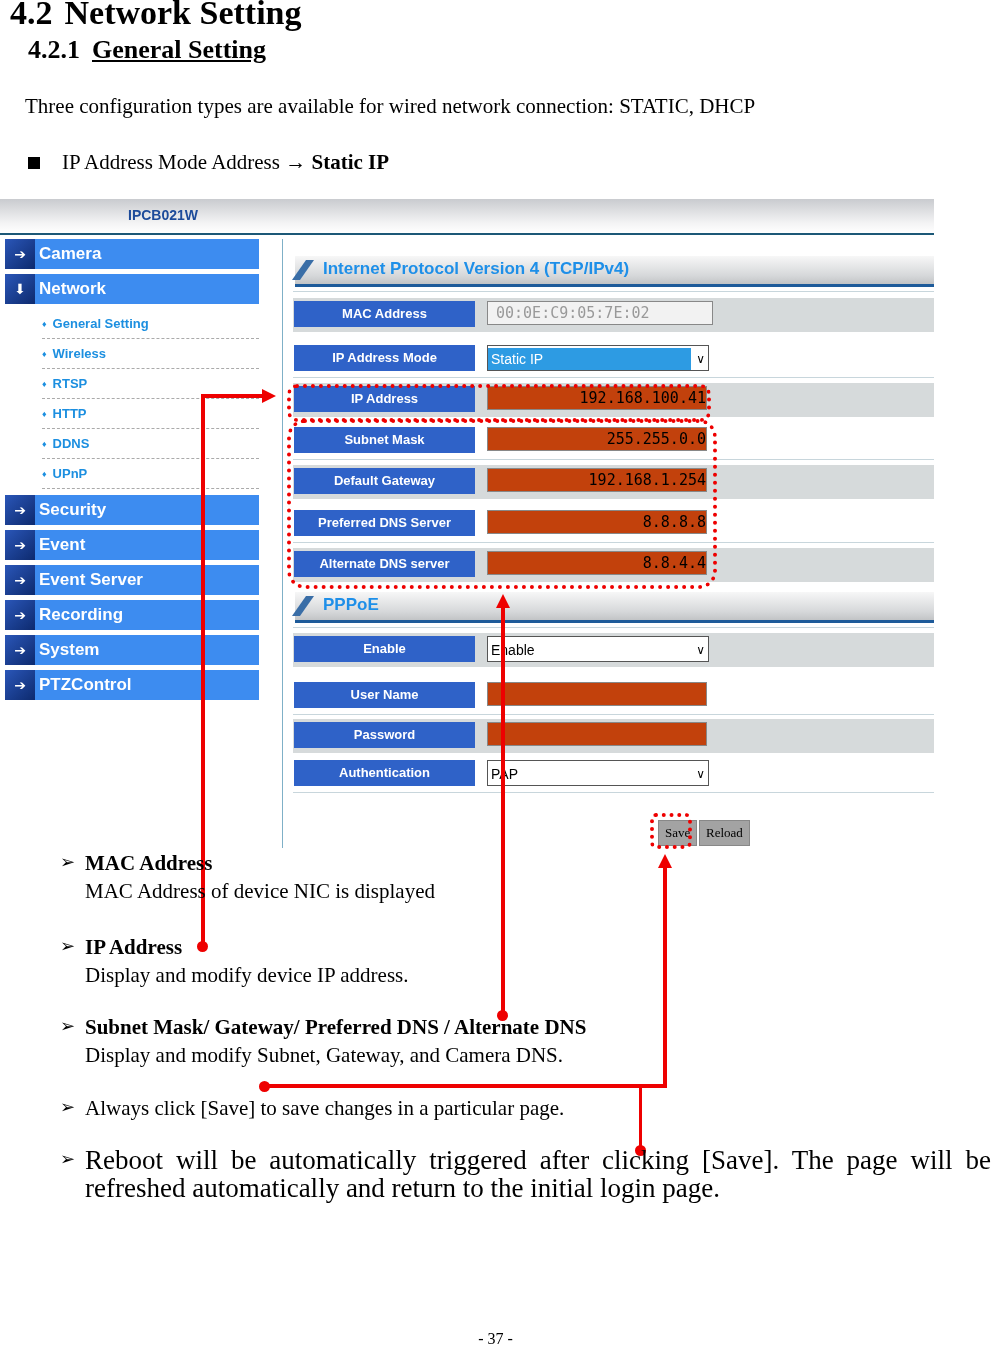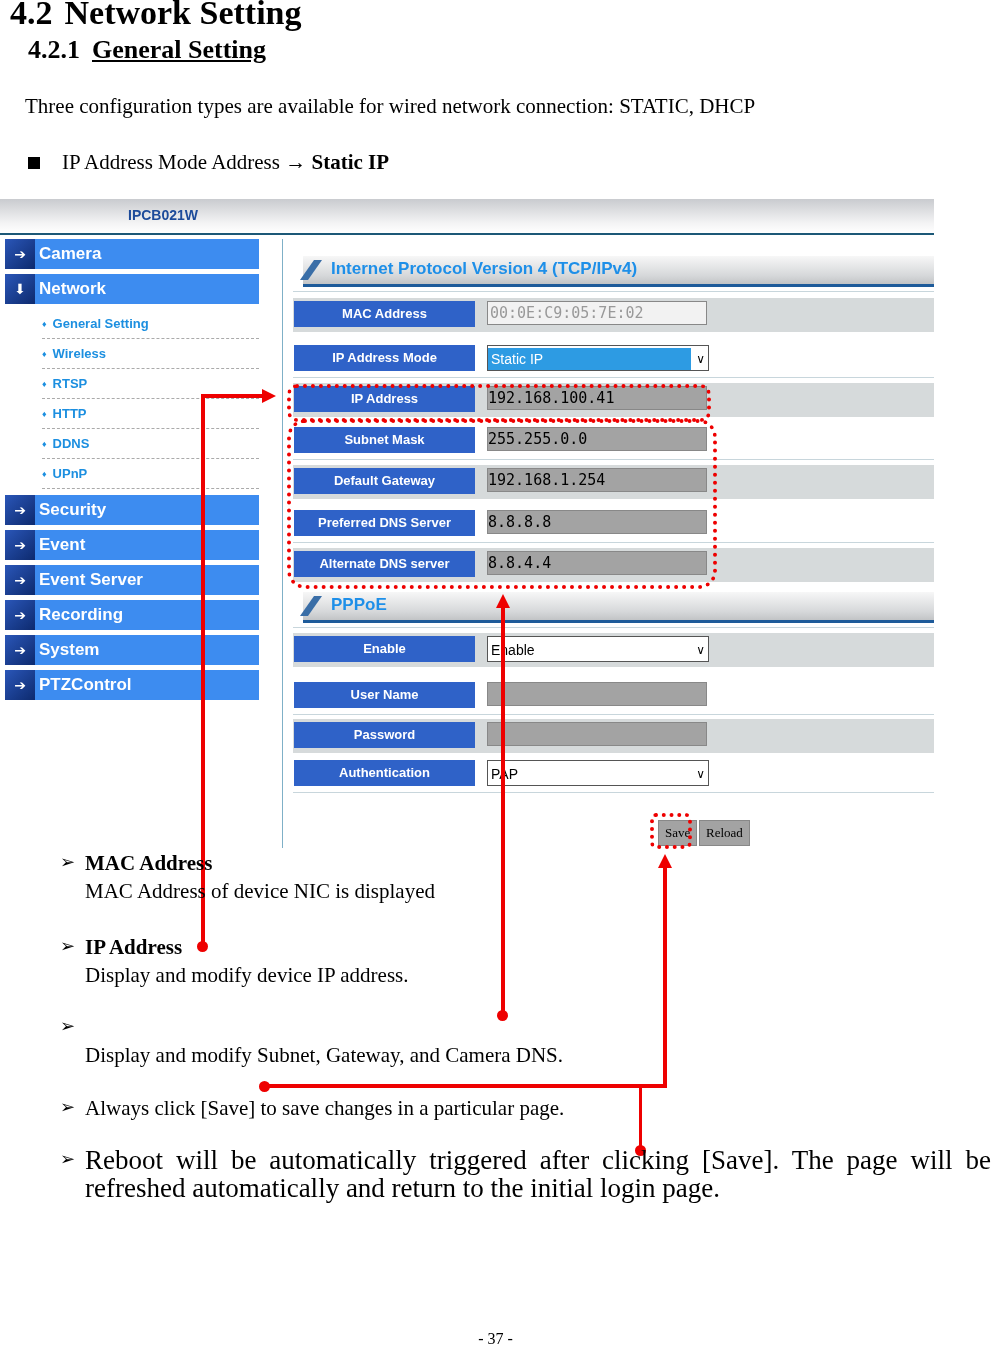--- a/index.html
+++ b/index.html
@@ -19,28 +19,28 @@
   .shot{left:0;top:199px;width:934px;height:649px;background:#fff;overflow:hidden;font-family:"Liberation Sans","DejaVu Sans",sans-serif;}
   .topbar{position:absolute;left:0;top:0;width:934px;height:34px;background:linear-gradient(#c9cbcf,#f3f3f4 70%,#fff);border-bottom:2px solid #1c5877;}
   .topbar .model{position:absolute;left:128px;top:8px;font-weight:bold;font-size:14px;color:#1d4b9a;}
   .nav{position:absolute;left:5px;top:40px;width:254px;}
   .navitem{height:30px;margin-bottom:5px;display:flex;background:#3d8cf0;}
   .navitem .ic{width:30px;height:30px;background:linear-gradient(135deg,#2a56b8,#0d2a6e);display:flex;align-items:center;justify-content:center;color:#fff;font-size:14px;}
   .navitem .lbl{padding-left:4px;line-height:30px;color:#fff;font-weight:bold;font-size:17px;}
   .subitem{height:29px;margin-left:37px;border-bottom:1px dashed #aaa;display:flex;align-items:center;color:#1c8fe0;font-weight:bold;font-size:13px;}
   .subitem .dot{font-size:9px;margin-right:6px;color:#1c8fe0;}
   .content{position:absolute;left:282px;top:40px;width:652px;height:609px;border-left:1px solid #7fb0c7;}
-  .sechdr{position:absolute;left:20px;height:28px;width:642px;background:linear-gradient(#f7f7f7,#d6d8da 70%,#c2c4c6);border-bottom:3px solid #1e5b9a;text-align:center;}
+  .sechdr{position:absolute;left:12px;height:28px;width:642px;background:linear-gradient(#f7f7f7,#d6d8da 70%,#c2c4c6);border-bottom:3px solid #1e5b9a;text-align:center;}
   .sechdr .slash{position:absolute;left:4px;top:4px;width:8px;height:20px;background:#3a6ea7;transform:skewX(-35deg);}
   .sechdr .t{position:absolute;left:28px;top:3px;font-weight:bold;font-size:17px;color:#1e8fe8;}
   .row{position:absolute;left:10px;width:642px;height:34px;}
   .row.gray{background:#d6dadb;}
   .row .lab{position:absolute;left:1px;top:3px;width:181px;height:26px;background:#2f62c8;color:#fff;font-weight:bold;font-size:13px;text-align:center;line-height:26px;}
-  .row .fld{position:absolute;left:194px;top:3px;width:218px;height:22px;background:#a3a3a3;border:1px solid #888;font-size:15px;text-align:left;line-height:22px;font-family:"DejaVu Sans Mono","Liberation Mono",monospace;color:#000;}
-  .row .fld.dis{background:#f2f2f2;color:#999;text-align:left;padding-left:2px;width:216px;}
+  .row .fld{position:absolute;left:194px;top:3px;width:218px;height:22px;background:#c2410c;border:1px solid #888;font-size:15px;text-align:right;line-height:22px;font-family:"DejaVu Sans Mono","Liberation Mono",monospace;color:#000;}
+  .row .fld.dis{background:#f2f2f2;color:#999;text-align:left;padding-left:8px;width:216px;}
   .row .sel{position:absolute;left:194px;top:3px;width:220px;height:24px;background:#fff;border:1px solid #555;font-size:14px;line-height:26px;text-align:left;}
   .row .sel .v{padding-left:3px;}
   .row .sel.hl .v{display:inline-block;background:#2d9be3;color:#fff;width:200px;height:22px;margin-top:1px;line-height:22px;}
   .row .sel .chev{position:absolute;right:3px;top:0;font-size:12px;}
   .sep{position:absolute;left:10px;width:642px;height:1px;background:#c8d6dc;}
   .btn{position:absolute;top:581px;height:24px;background:#a3a3a3;border:1px solid #888;font-family:"Liberation Serif",serif;font-size:13px;line-height:24px;padding:0 6px;}
 
   
   .redbox{position:absolute;border:4px dotted #ee0000;border-radius:10px;}
   .rline{position:absolute;background:#ee0000;}
@@ -237,21 +237,21 @@
   <b>MAC Address</b><br>
   <span>MAC Address of device NIC is displayed</span>
 </div>
 <span class="abs tri" style="top:935px;">➢</span>
 <div class="abs desc" style="top:933px;">
   <b>IP Address</b><br>
   <span>Display and modify device IP address.</span>
 </div>
 <span class="abs tri" style="top:1015px;">➢</span>
 <div class="abs desc" style="top:1013px;">
-  <br>
+  <b>Subnet Mask/ Gateway/ Preferred DNS / Alternate DNS</b><br>
   <span>Display and modify Subnet, Gateway, and Camera DNS.</span>
 </div>
 <span class="abs tri" style="top:1096px;">➢</span>
 <div class="abs desc" style="top:1094px;">Always click [Save] to save changes in a particular page.</div>
 <span class="abs tri" style="top:1148px;">➢</span>
 <div class="abs justify" style="top:1146px;width:906px;">Reboot will be automatically triggered after clicking [Save]. The page will be refreshed automatically and return to the initial login page.</div>
 
 <div class="abs footer">- 37 -</div>
 
 </body></html>

